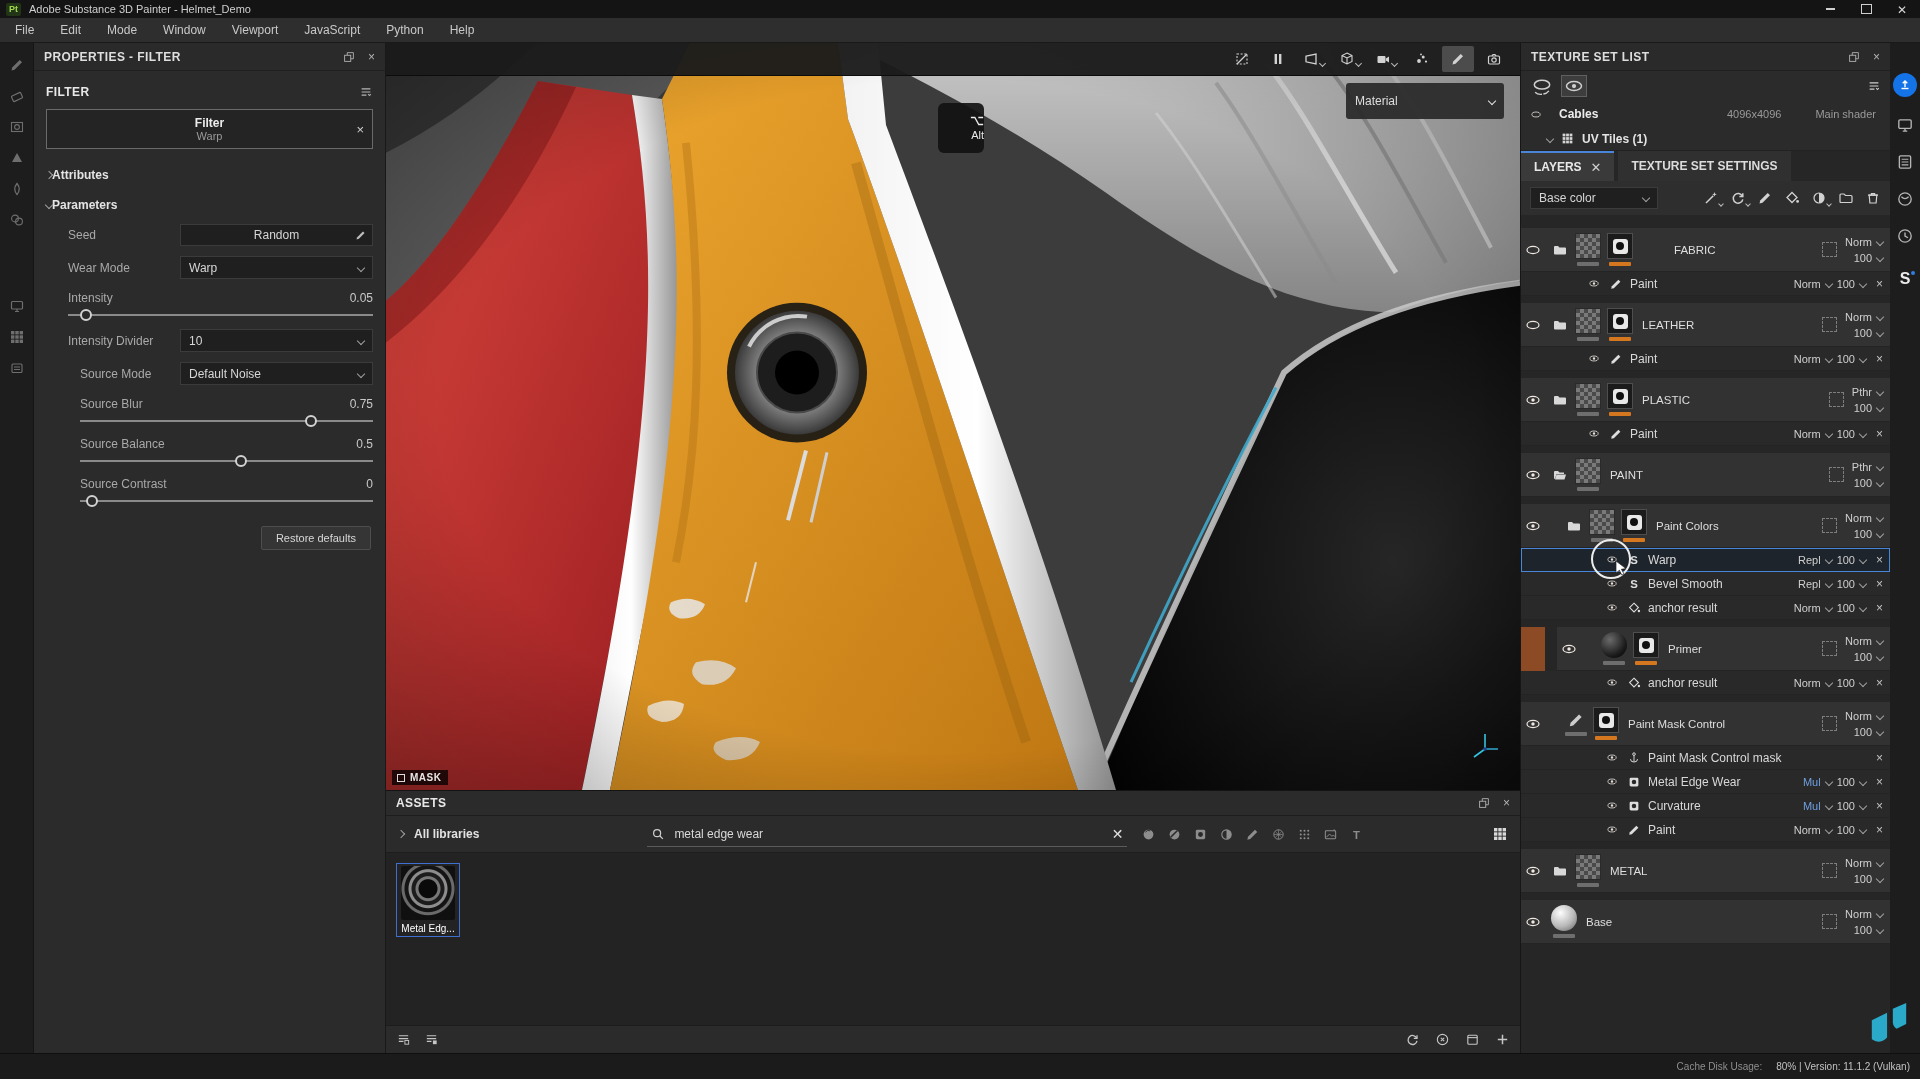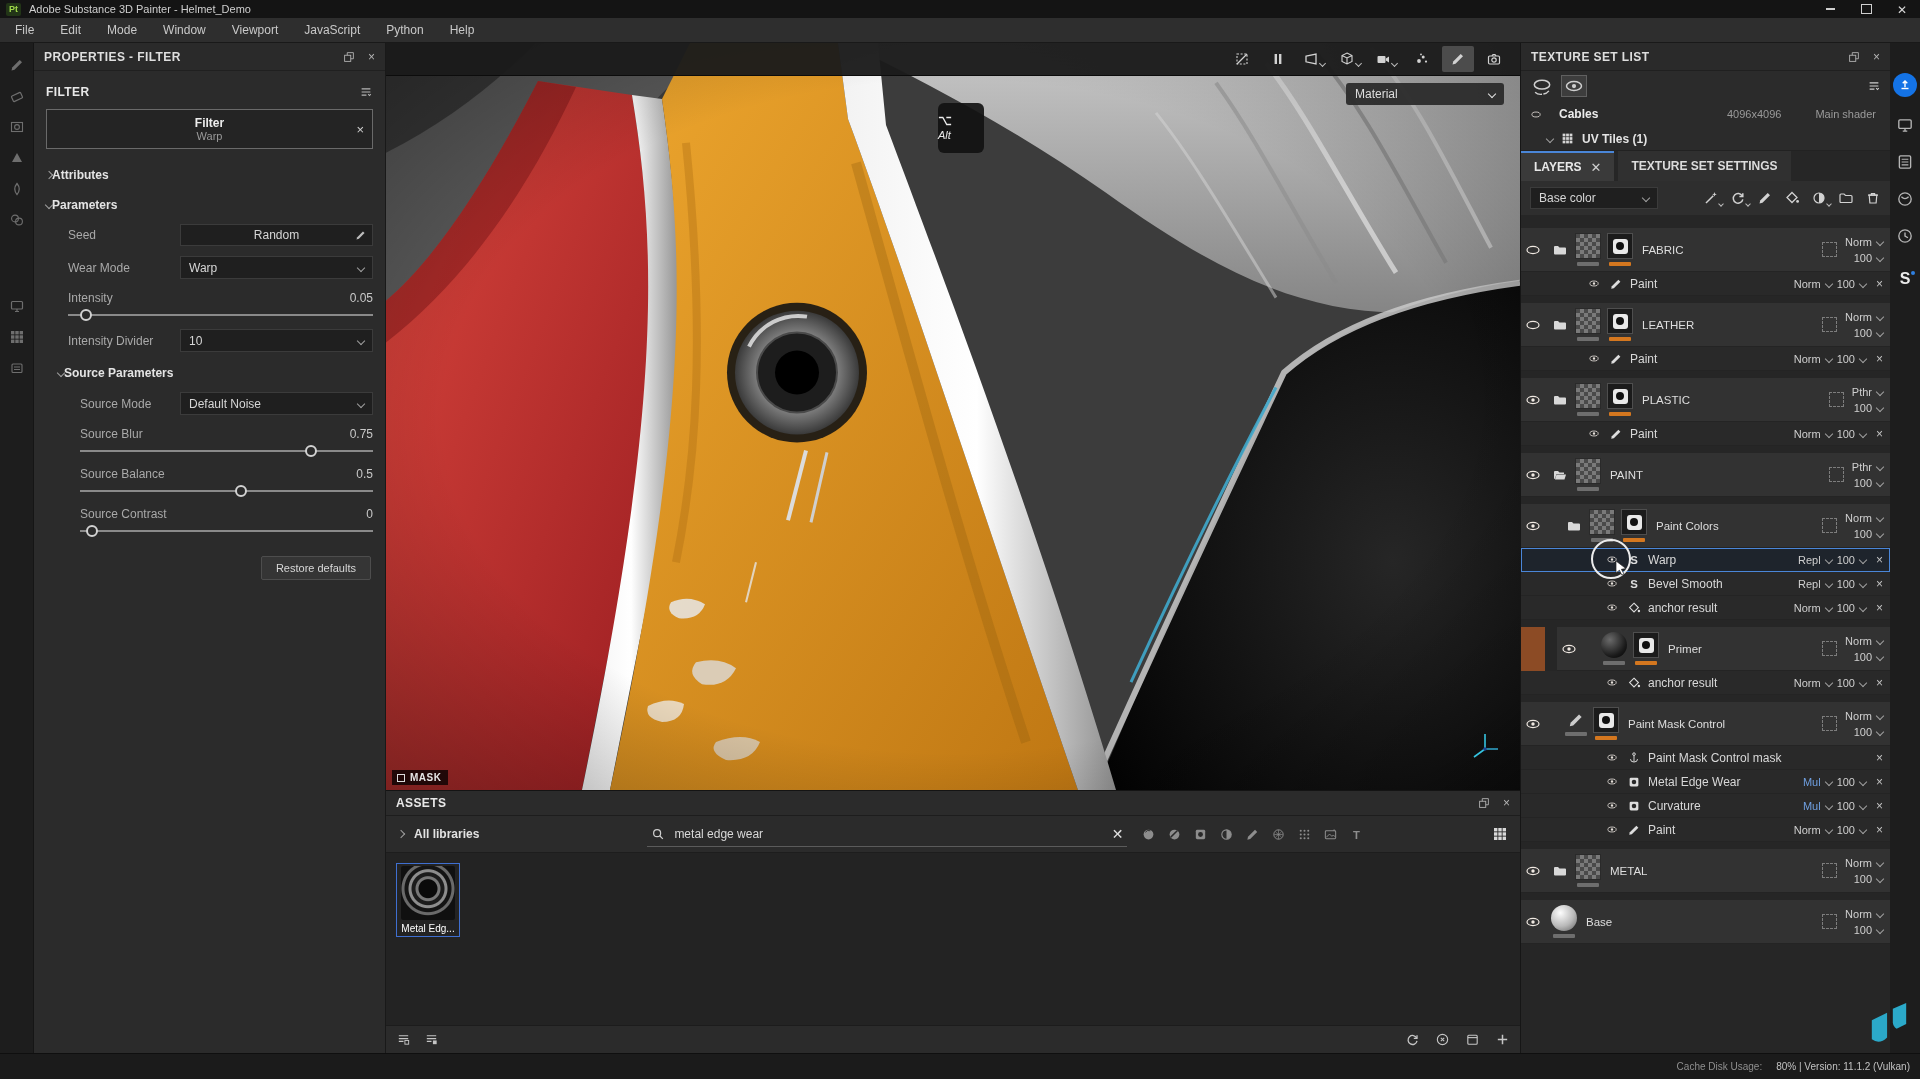--- a/index.html
+++ b/index.html
@@ -78,26 +78,26 @@
   .viewport { flex:1; position:relative; background:#101010; overflow:hidden; }
   .viewport svg.scene { position:absolute; inset:0; width:100%; height:100%; }
   .vp-toolbar { position:absolute; top:0; left:0; right:0; height:33px; background:rgba(27,27,27,.96);
     display:flex; align-items:center; justify-content:flex-end; gap:4px; padding-right:10px; z-index:4;
     border-bottom:1px solid #0c0c0c; }
   .vp-tb { width:32px; height:26px; display:flex; align-items:center; justify-content:center; gap:1px;
     color:#d2d2d2; border-radius:2px; }
   .vp-tb.active { background:#4c4c4c; }
   .vp-tb .tcv { width:5px; height:5px; border-right:1.2px solid #bbb; border-bottom:1.2px solid #bbb;
     transform:rotate(45deg); margin-top:8px; }
-  .mat-drop { position:absolute; top:40px; right:16px; width:158px; height:22px; background:rgba(42,42,42,.94);
+  .mat-drop { position:absolute; top:40px; right:16px; width:158px; height:36px; background:rgba(42,42,42,.94);
     border-radius:3px; display:flex; align-items:center; padding:0 9px; color:#dedede; z-index:4; }
   .mat-drop .cv { margin-left:auto; border-color:#e3e3e3; }
   .alt-tip { position:absolute; left:552px; top:60px; width:46px; height:50px; background:rgba(18,18,18,.92);
-    border-radius:6px; display:flex; flex-direction:column; align-items:flex-start; justify-content:center;
-    gap:2px; z-index:4; color:#ececec;font-style:italic; }
+    border-radius:6px; display:flex; flex-direction:column; align-items:flex-end; justify-content:center;
+    gap:2px; z-index:4; color:#ececec; }
   .alt-tip svg { width:14px; height:12px; }
   .alt-tip .alt-txt { font-size:11px; color:#e8e8e8; }
   .mask-chip { position:absolute; left:6px; bottom:5px; background:rgba(0,0,0,.75); color:#e6e6e6;
     font-size:10px; font-weight:bold; letter-spacing:.5px; padding:2px 7px 2px 5px; display:flex;
     align-items:center; gap:5px; z-index:4; }
   .mask-chip i { width:8px; height:8px; border:1.3px solid #dcdcdc; display:inline-block; }
   .gizmo { position:absolute; right:20px; bottom:30px; z-index:4; }
 
   
   .assets { height:263px; background:#6d28d9; border-top:1px solid #141414; display:flex; flex-direction:column; }
@@ -331,24 +331,20 @@
       <div class="track">
           <div class="knob" style="left: calc(6% - 6px);"></div>
         </div>
     </div>
     <div class="prow">
       <span class="plabel">Intensity Divider</span>
       <span class="pdrop">
         <span>10</span>
           <i class="cv"></i>
       </span>
-    </div>
-    <div class="sect" style="margin-left:12px">
-      <i class="cv"></i>
-      <span>Source Parameters</span>
     </div>
     <div class="prow" style="margin-left:46px">
       <span class="plabel" style="width:92px">Source Mode</span>
       <span class="pdrop">
         <span>Default Noise</span>
           <i class="cv"></i>
       </span>
     </div>
     <div class="srow sp">
       <div class="slabel">
@@ -741,21 +737,21 @@
             </svg></span>
           <span class="cic"><svg viewBox="0 0 16 16" width="100%" height="100%" fill="none">
               <path d="M4.2 5.2 H11.8 L11.1 13 H4.9 Z" stroke="currentColor" stroke-width="1.2"></path>
               <path d="M3 5.2 H13 M6.4 5.2 V3.6 H9.6 V5.2" stroke="currentColor" stroke-width="1.2"></path>
             </svg></span>
         </span>
     </div>
     <div class="layer-list" id="layerList">
         <div class="lblock">
           <div class="lstrip" style="background: rgb(60, 108, 180);"></div>
-          <div class="lrow g" style="padding-left: 30px;">
+          <div class="lrow g" style="padding-left: 30px; gap: 32px;">
             <span class="g-eye"><svg viewBox="0 0 16 16" width="100%" height="100%" fill="none">
                 <ellipse cx="8" cy="8" rx="6" ry="3.6" stroke="currentColor" stroke-width="1.2"></ellipse>
               </svg></span>
             <span class="thumbs">
               <span class="fold-ic"><svg viewBox="0 0 16 16" width="100%" height="100%" fill="none">
                   <path d="M2 5 Q2 4 3 4 H6 L7.5 5.5 H13 Q14 5.5 14 6.5 V11.5 Q14 12.5 13 12.5 H3 Q2 12.5 2 11.5 Z" fill="currentColor"></path>
                 </svg></span>
               <span class="thumbcol">
                 <span class="checker"></span>
                 <span class="bar grey"></span>

